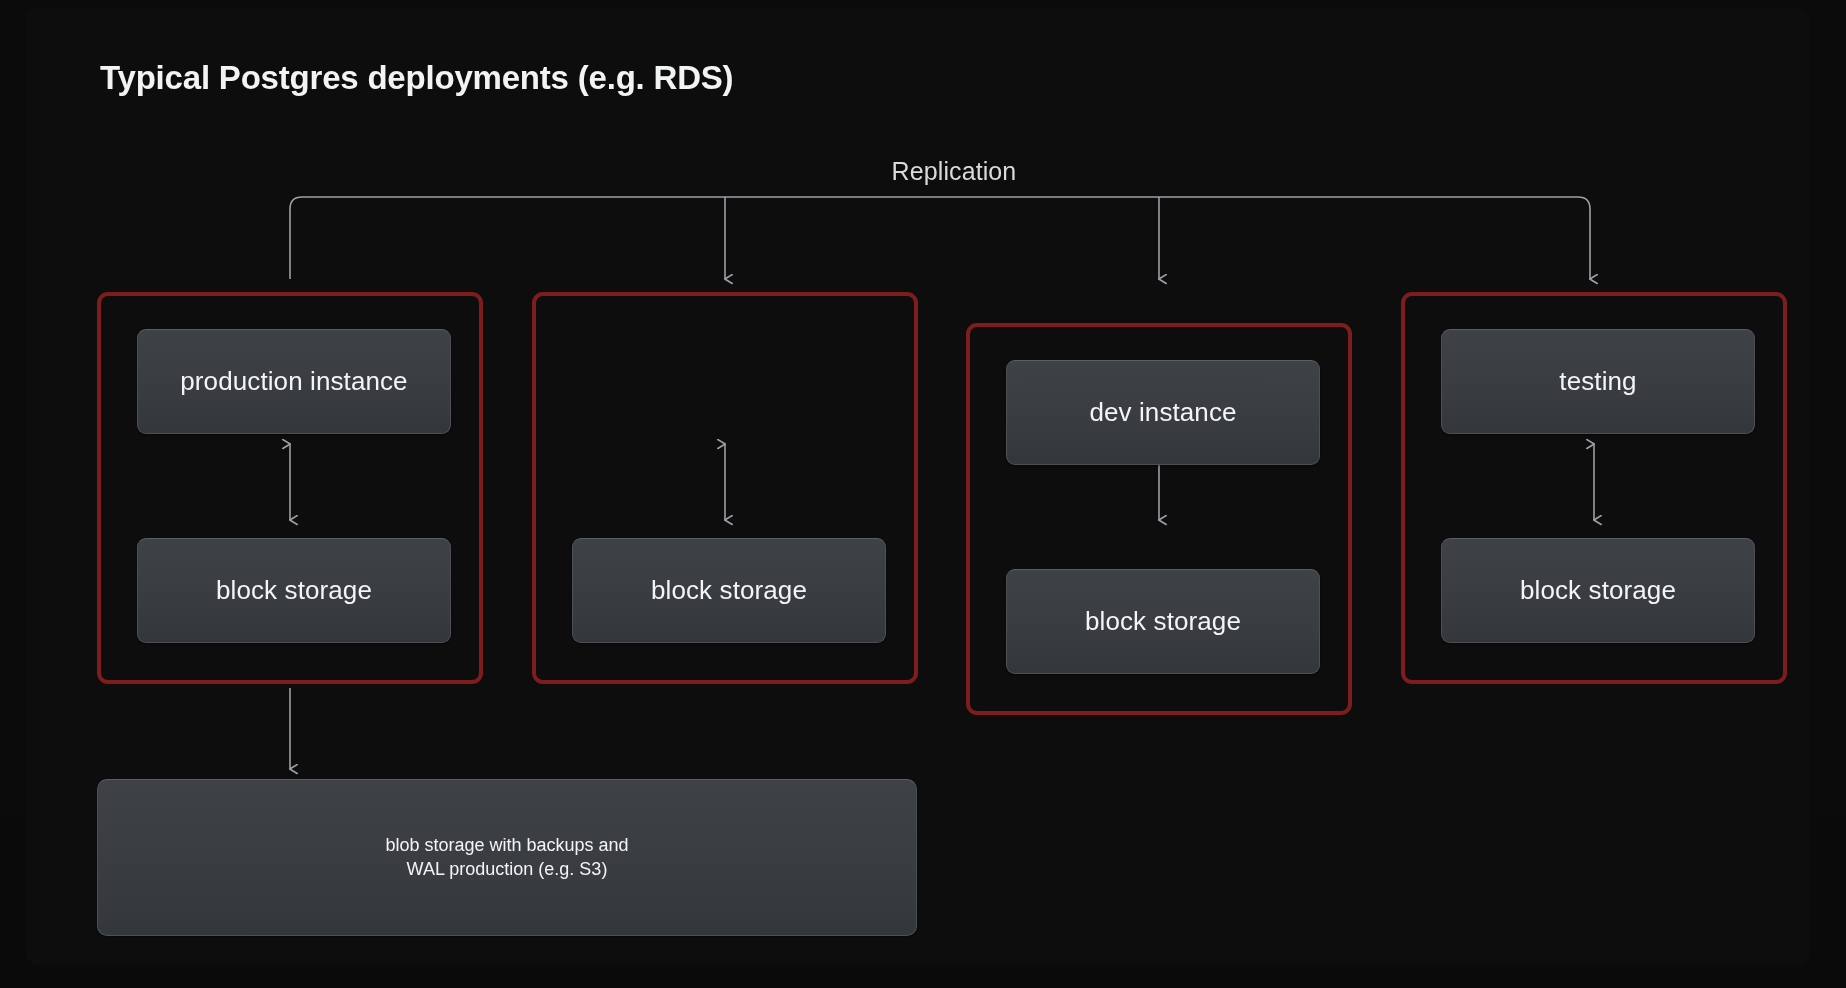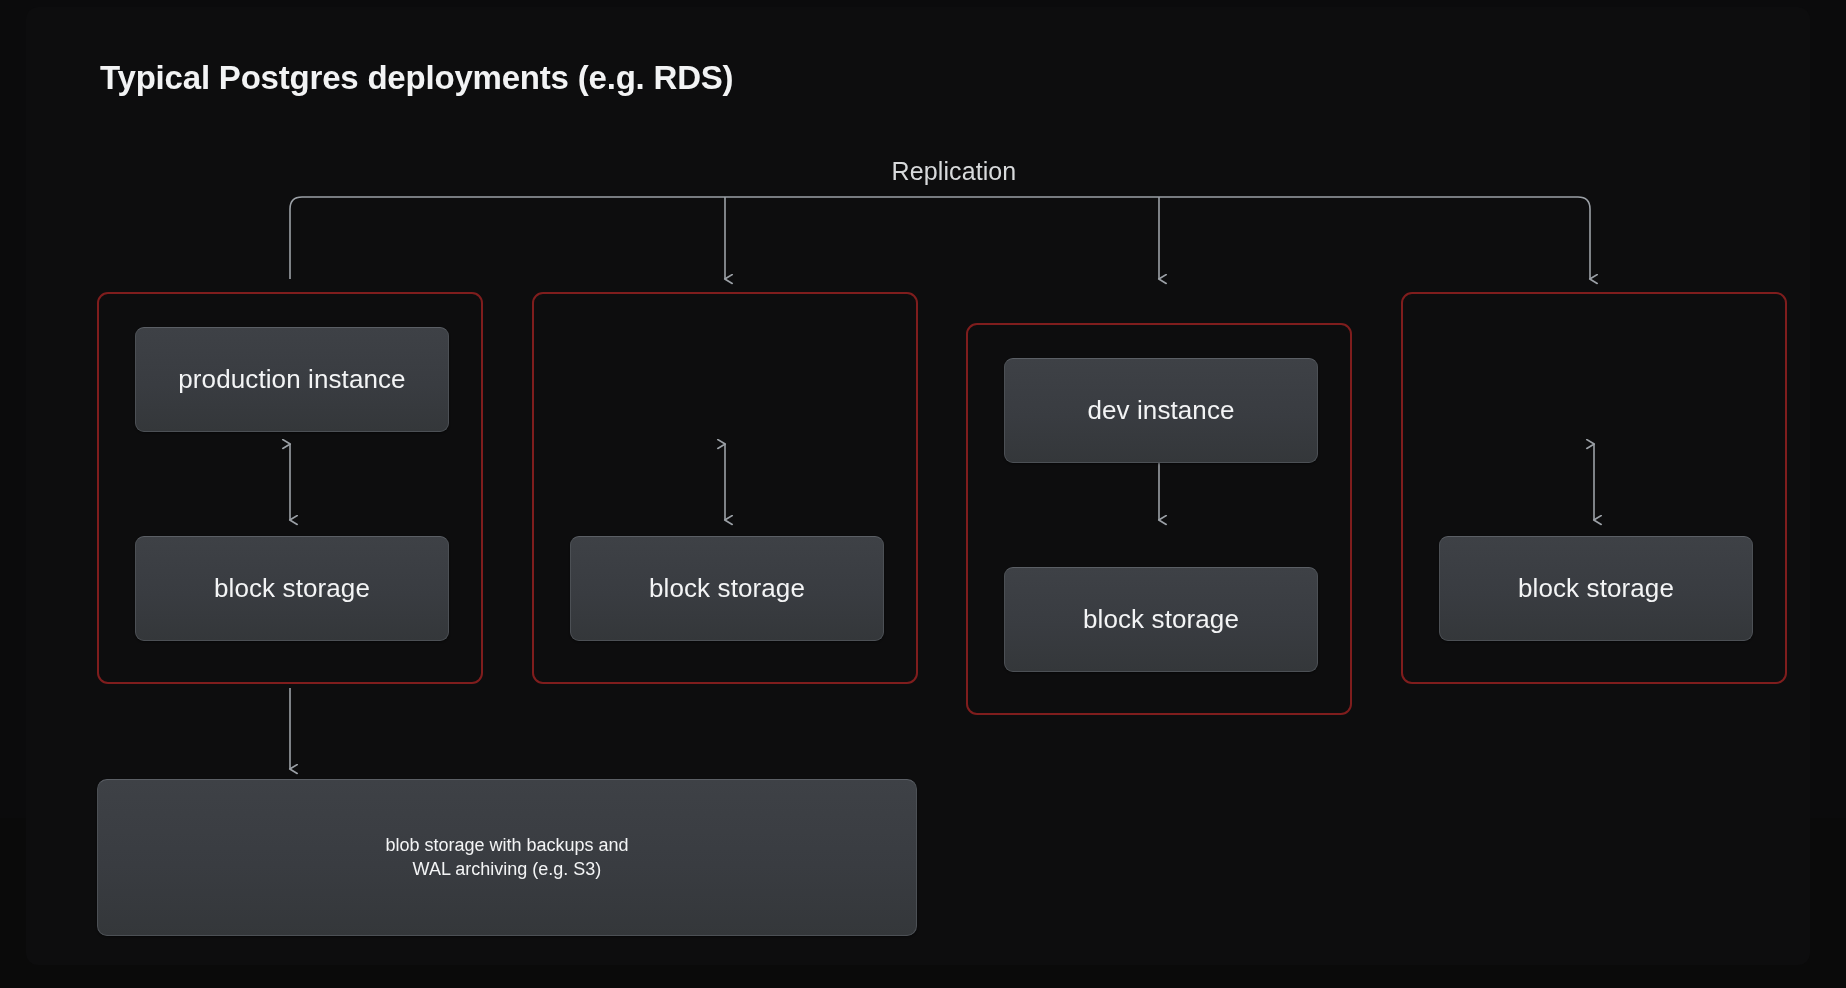--- a/index.html
+++ b/index.html
@@ -65,21 +65,21 @@
     height: 988px;
     pointer-events: none;
   }
 
   
   .group {
     position: absolute;
     top: 285px;
     width: 386px;
     height: 392px;
-    border: 2px solid #7f1d1d;
+    border: 4px solid #7f1d1d;
     border-radius: 11px;
     box-sizing: border-box;
   }
   .group.g1 { left: 71px; }
   .group.g2 { left: 506px; }
   .group.g3 { left: 940px; margin-top: 31px; }
   .group.g4 { left: 1375px; }
 
   .node {
     position: absolute;
@@ -173,24 +173,25 @@
     <div class="group g2">
       <div class="node bottom">block storage</div>
     </div>
 
     <div class="group g3">
       <div class="node top">dev instance</div>
       <div class="node bottom">block storage</div>
     </div>
 
     <div class="group g4">
+      <div class="node top">testing</div>
       <div class="node bottom">block storage</div>
     </div>
 
     <div class="blob-box">
       <div>
         <span>blob storage with backups and</span><br>
-        <span>WAL archiving (e.g. S3)</span>
+        <span>WAL production (e.g. S3)</span>
       </div>
     </div>
 
   </div>
 </div>
 
 </body></html>

